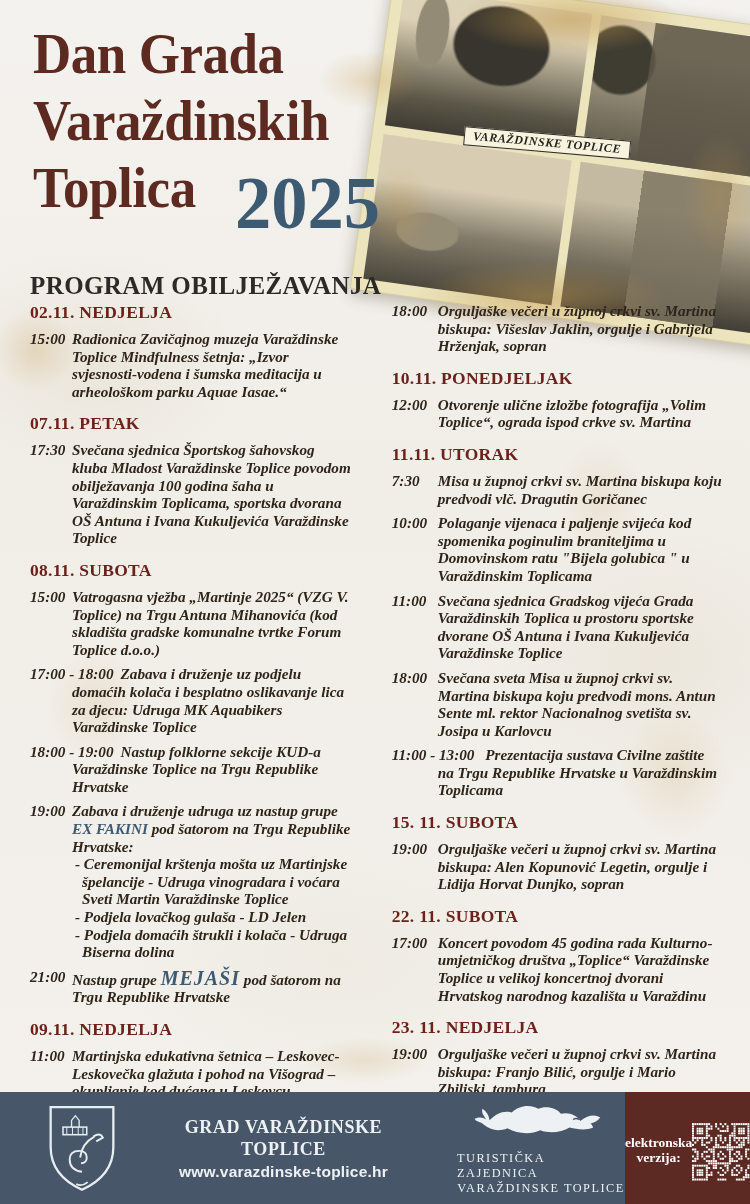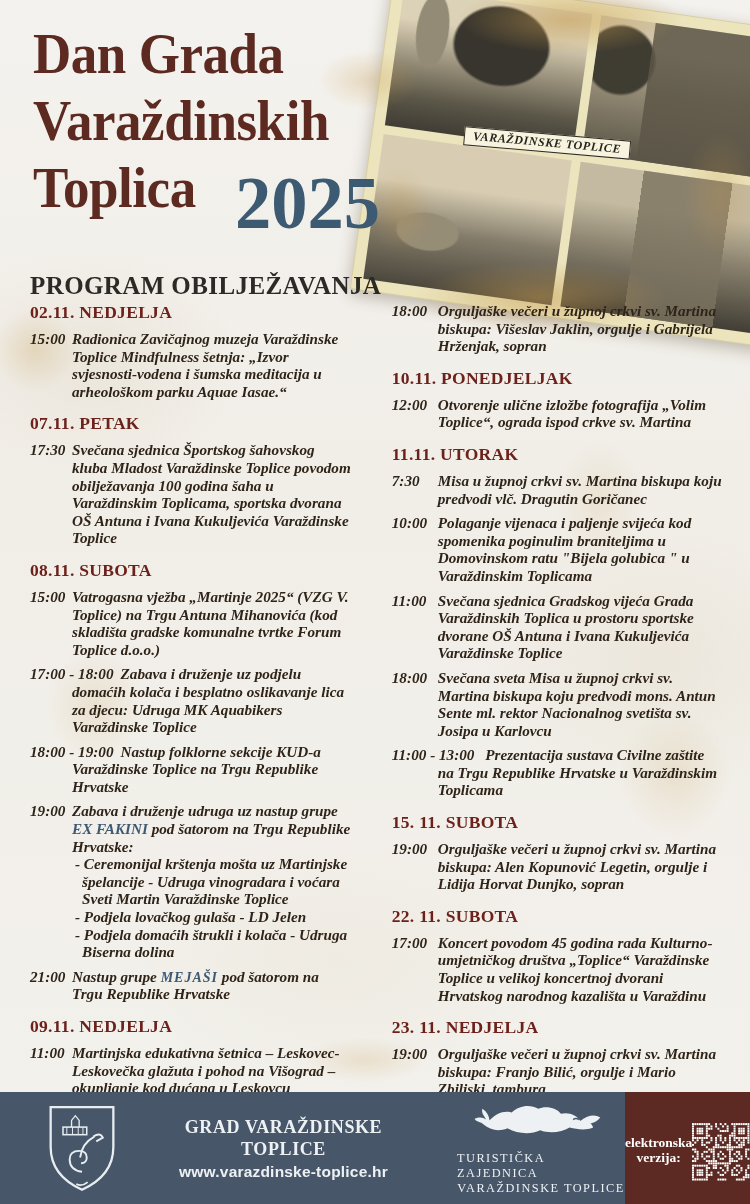--- a/index.html
+++ b/index.html
@@ -66,21 +66,21 @@
   .event{display:flex;margin-bottom:7px;color:var(--body-ink);
     font-style:italic;font-weight:700;font-size:15.2px;line-height:17.6px;}
   .event .time{flex:0 0 42px;}
   .col-right .event .time{flex-basis:46px;}
   .event .body{flex:1;}
   .event.inline{display:block;padding-left:42px;text-indent:-42px;}
   .col-right .event.inline{padding-left:46px;text-indent:-46px;}
   .event.inline .time-inline{margin-right:7px;}
   .sub{padding-left:10px;text-indent:-7px;}
   .seg.accent{color:var(--accent-blue);}
-  .seg.large{font-size:14px;letter-spacing:1px;line-height:1;}
+  .seg.large{font-size:20px;letter-spacing:1px;line-height:1;}
   
   .footer{position:absolute;left:0;top:1092px;width:750px;height:112px;display:flex;z-index:4;}
   .f-main{width:625px;background:var(--footer-blue);display:flex;align-items:center;
     box-sizing:border-box;padding-left:44px;}
   .shield{width:76px;height:92px;flex:0 0 auto;}
   .city-text{margin-left:36px;color:var(--footer-text);text-align:center;}
   .city-name{font-weight:700;font-size:18px;letter-spacing:.6px;line-height:22px;}
   .city-web{font-family:Liberation Sans, sans-serif;font-weight:700;
     font-size:15.5px;letter-spacing:.2px;margin-top:3px;}
   .tourist{margin-left:46px;display:flex;flex-direction:column;align-items:center;

